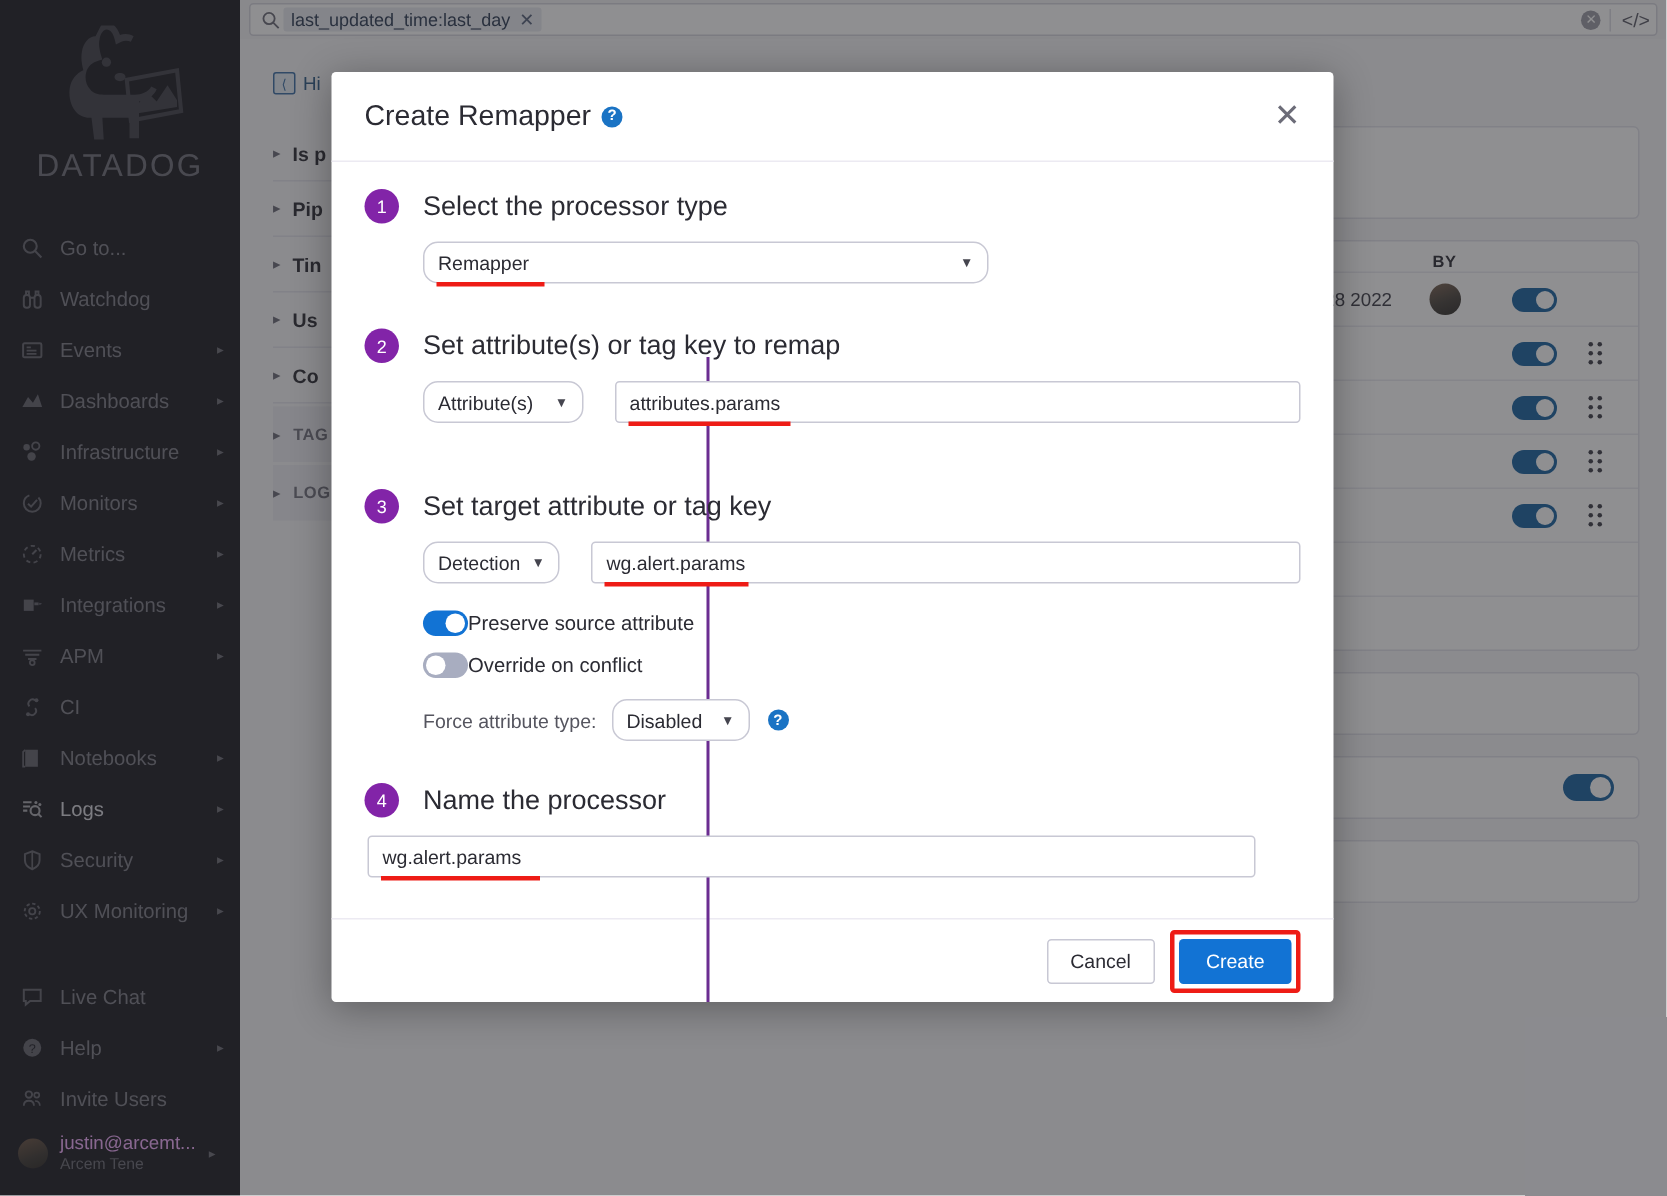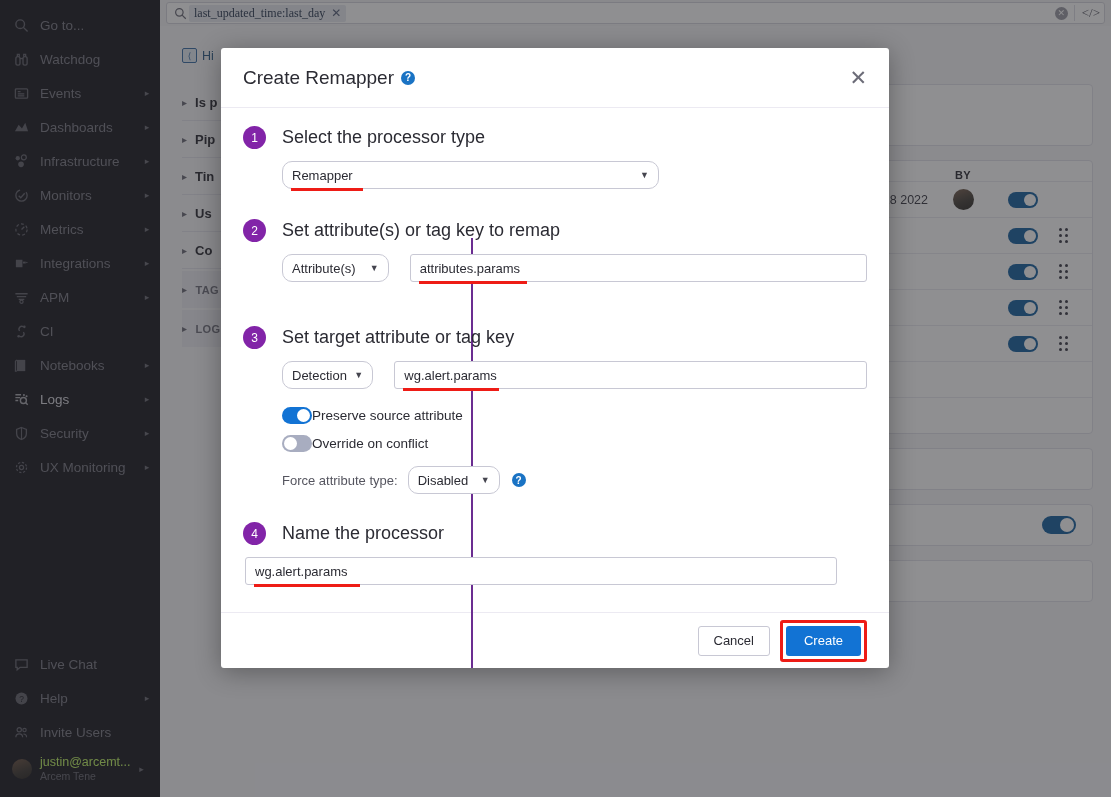--- a/index.html
+++ b/index.html
@@ -52,30 +52,30 @@
   .user-row {
     display: flex; align-items: center; height: 40px;
     padding-left: 12px; font-size: 12.5px; cursor: pointer;
   }
   .avatar-sm {
     width: 20px; height: 20px; border-radius: 50%;
     background: linear-gradient(160deg,#6b5242 0%,#3c3731 60%,#2a2622 100%);
     flex: 0 0 20px; margin-right: 8px;
   }
   .user-lines { line-height: 1.25; }
-  .user-email { color: #bef264; font-size: 12.5px; text-align: right; }
+  .user-email { color: #f0abfc; font-size: 12.5px; text-align: right; }
   .user-org { color: #6a6a73; font-size: 10.5px; }
 
   
   .content {
     position: absolute; left: 160px; top: 0;
     width: 951px; height: 797px;
     background: #f7f7f9;
   }
-  .topbar { height: 26px; background: #f2f2f5; padding: 2px 6px 0 6px; font-family: Liberation Serif, serif; }
+  .topbar { height: 26px; background: #f2f2f5; padding: 2px 6px 0 6px; }
   .searchbar {
     height: 22px; background: #fff; border: 1px solid #d6d6de;
     border-radius: 3px; display: flex; align-items: center; padding: 0 4px;
   }
   .search-ico { width: 18px; display: flex; align-items: center; justify-content: center; }
   .facet-chip {
     background: #e8eaf0; border-radius: 2px; padding: 1px 5px;
     font-size: 12px; color: #2b3a52; display: flex; align-items: center; gap: 6px;
   }
   .chip-x { font-size: 12px; color: #55607a; cursor: pointer; }
@@ -275,20 +275,34 @@
     background: #1273d4; color: #fff; font-size: 13px;
     display: flex; align-items: center; cursor: pointer;
   }
 </style>
 </head>
 <body>
 
 <div id="app">
 
   <div class="sidebar">
+    <div class="logo-wrap">
+      <svg class="logo-dog" viewBox="0 0 100 95">
+        <g fill="#6e6e77">
+          <path d="M32 8c-5 0-9 5-10 11-1 5 0 10 1 14-5 2-9 7-10 13-1 7 1 14 5 18 3 3 7 4 11 4l2 16h7l-1-16h20v15h7V56c6-1 11-4 13-9l-4-2c-2 4-7 6-12 6H38c-4 0-8-1-10-4-3-3-4-8-3-12 1-5 5-8 9-9l3-1-1-3c-1-4-2-8-1-12 .6-4 3-7 5-7 3 0 5 3 6 7l1 4 4-2c2-1 5-1 7 0l2-4c-3-2-7-2-10-1-2-6-7-11-12-11z"></path>
+          <circle cx="40" cy="27" r="3.4"></circle>
+          <path d="M50 35c2 0 4 1 4 3s-2 3-4 3-4-1-4-3 2-3 4-3z"></path>
+        </g>
+        <g fill="none" stroke="#6e6e77" stroke-width="3">
+          <path d="M55 40 L92 33 L95 63 L58 70 Z"></path>
+        </g>
+        <path fill="#6e6e77" d="M61 61l9-12 7 7 8-12 7 11v5l-31 5z"></path>
+      </svg>
+      <div class="logo-text">DATADOG</div>
+    </div>
 
     <div class="nav-list">
 
       <div class="nav-item">
         <span class="ico">
             <svg width="15" height="15" viewBox="0 0 16 16">
               <circle cx="6.6" cy="6.6" r="4.6" fill="none" stroke="#7b7b85" stroke-width="1.5"></circle>
               <line x1="10" y1="10" x2="14.5" y2="14.5" stroke="#7b7b85" stroke-width="1.5"></line>
             </svg>
           </span>

